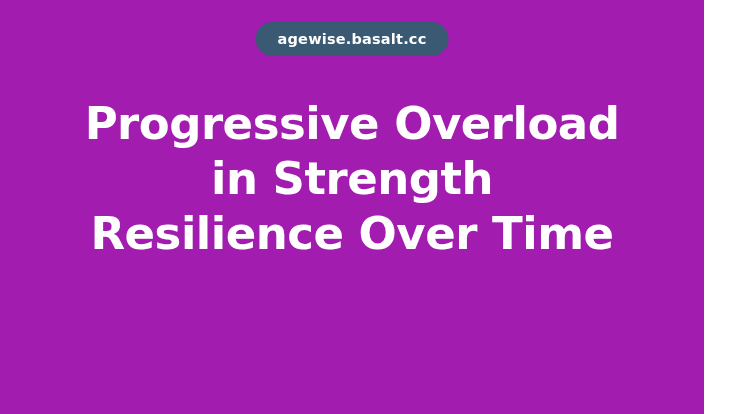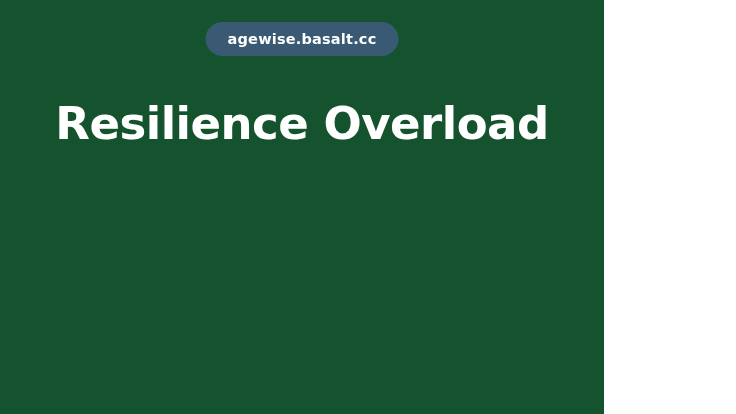--- a/index.html
+++ b/index.html
@@ -7,23 +7,23 @@
     padding: 0;
   }
   body {
     width: 736px;
     height: 414px;
     overflow: hidden;
     font-family: "DejaVu Sans", sans-serif;
   }
   #slide {
     position: relative;
-    width: 604px;
+    width: 704px;
     height: 414px;
-    background: #14532d;
+    background: #a21caf;
     display: flex;
     flex-direction: column;
     align-items: center;
     box-sizing: border-box;
   }
   #domain-badge {
     position: absolute;
     left: 50%;
     transform: translateX(-50%);
     top: 22px;
@@ -67,16 +67,18 @@
 </head>
 <body>
 
 <div id="slide">
 
   <div id="domain-badge">
     <span id="domain-badge-label">agewise.basalt.cc</span>
   </div>
 
   <div id="headline-block">
-    <span class="headline-line">Resilience Overload</span>
+    <span class="headline-line">Progressive Overload</span>
+    <span class="headline-line">in Strength</span>
+    <span class="headline-line">Resilience Over Time</span>
   </div>
 
 </div>
 
 </body></html>

